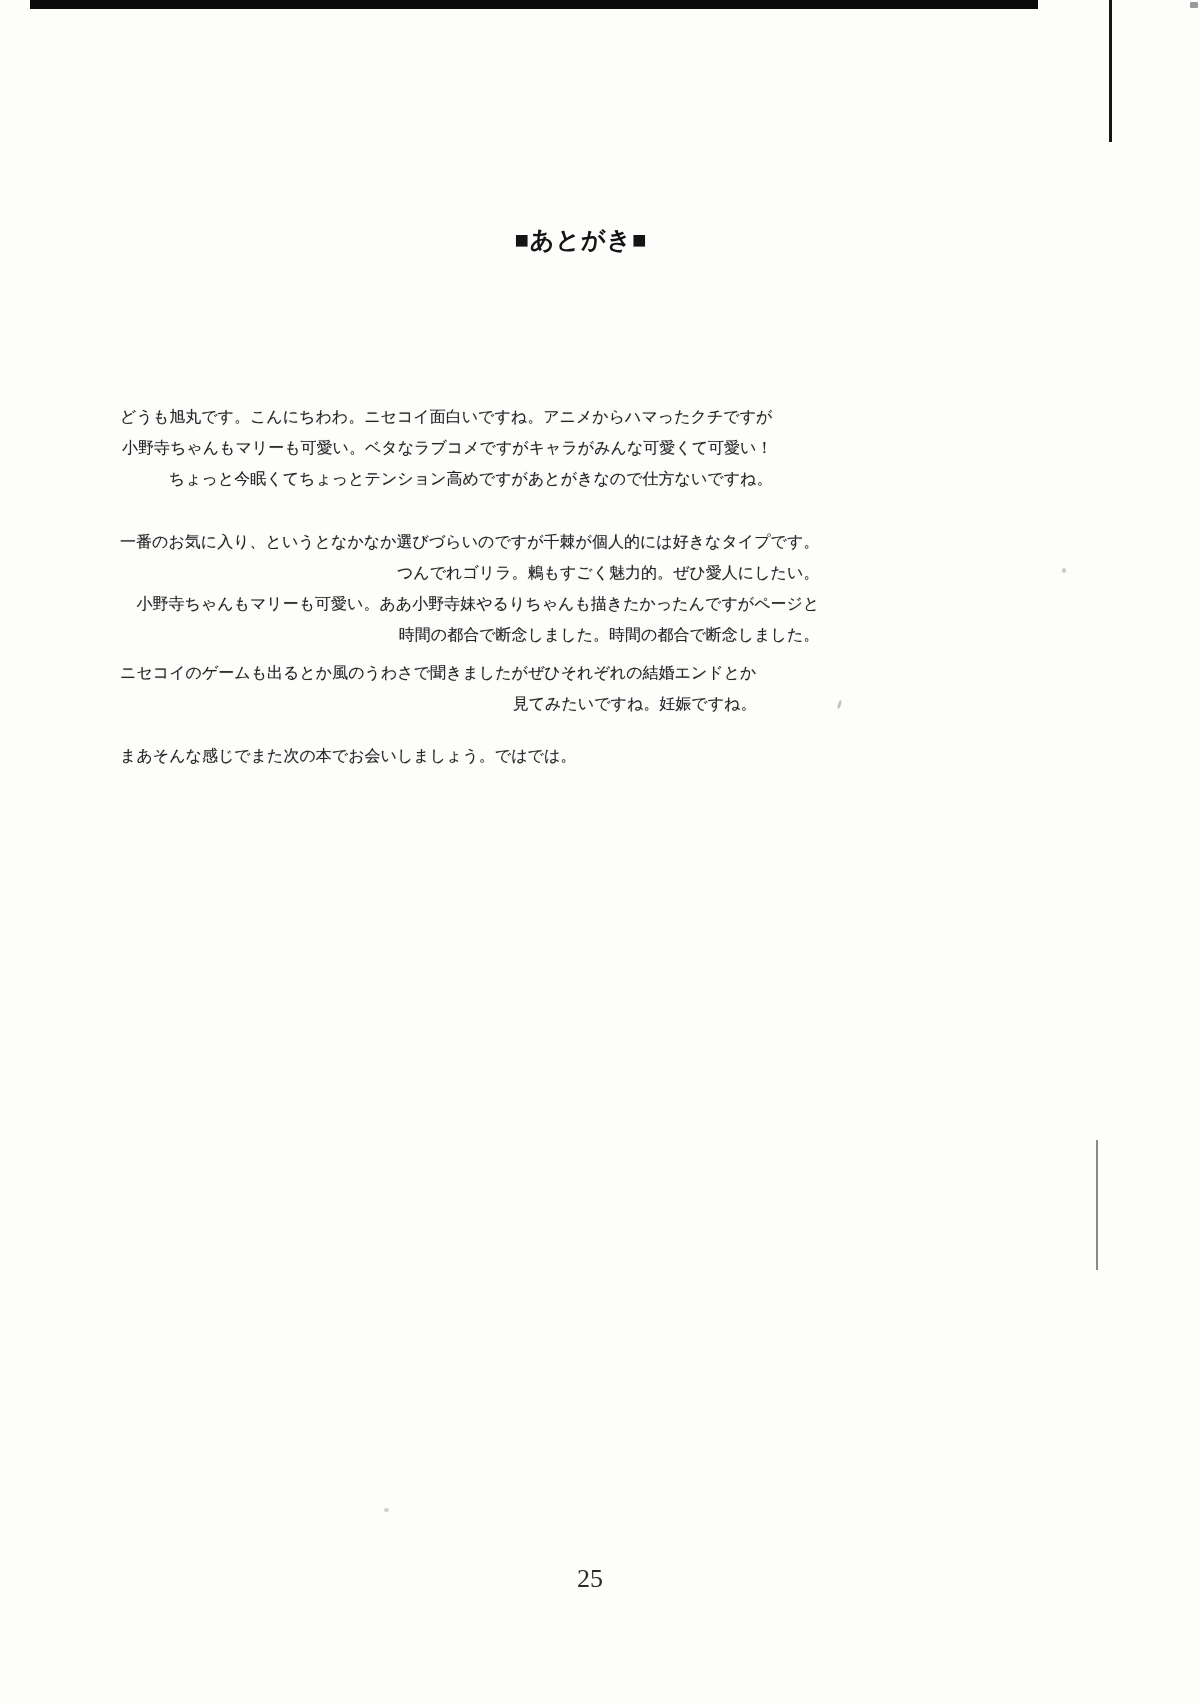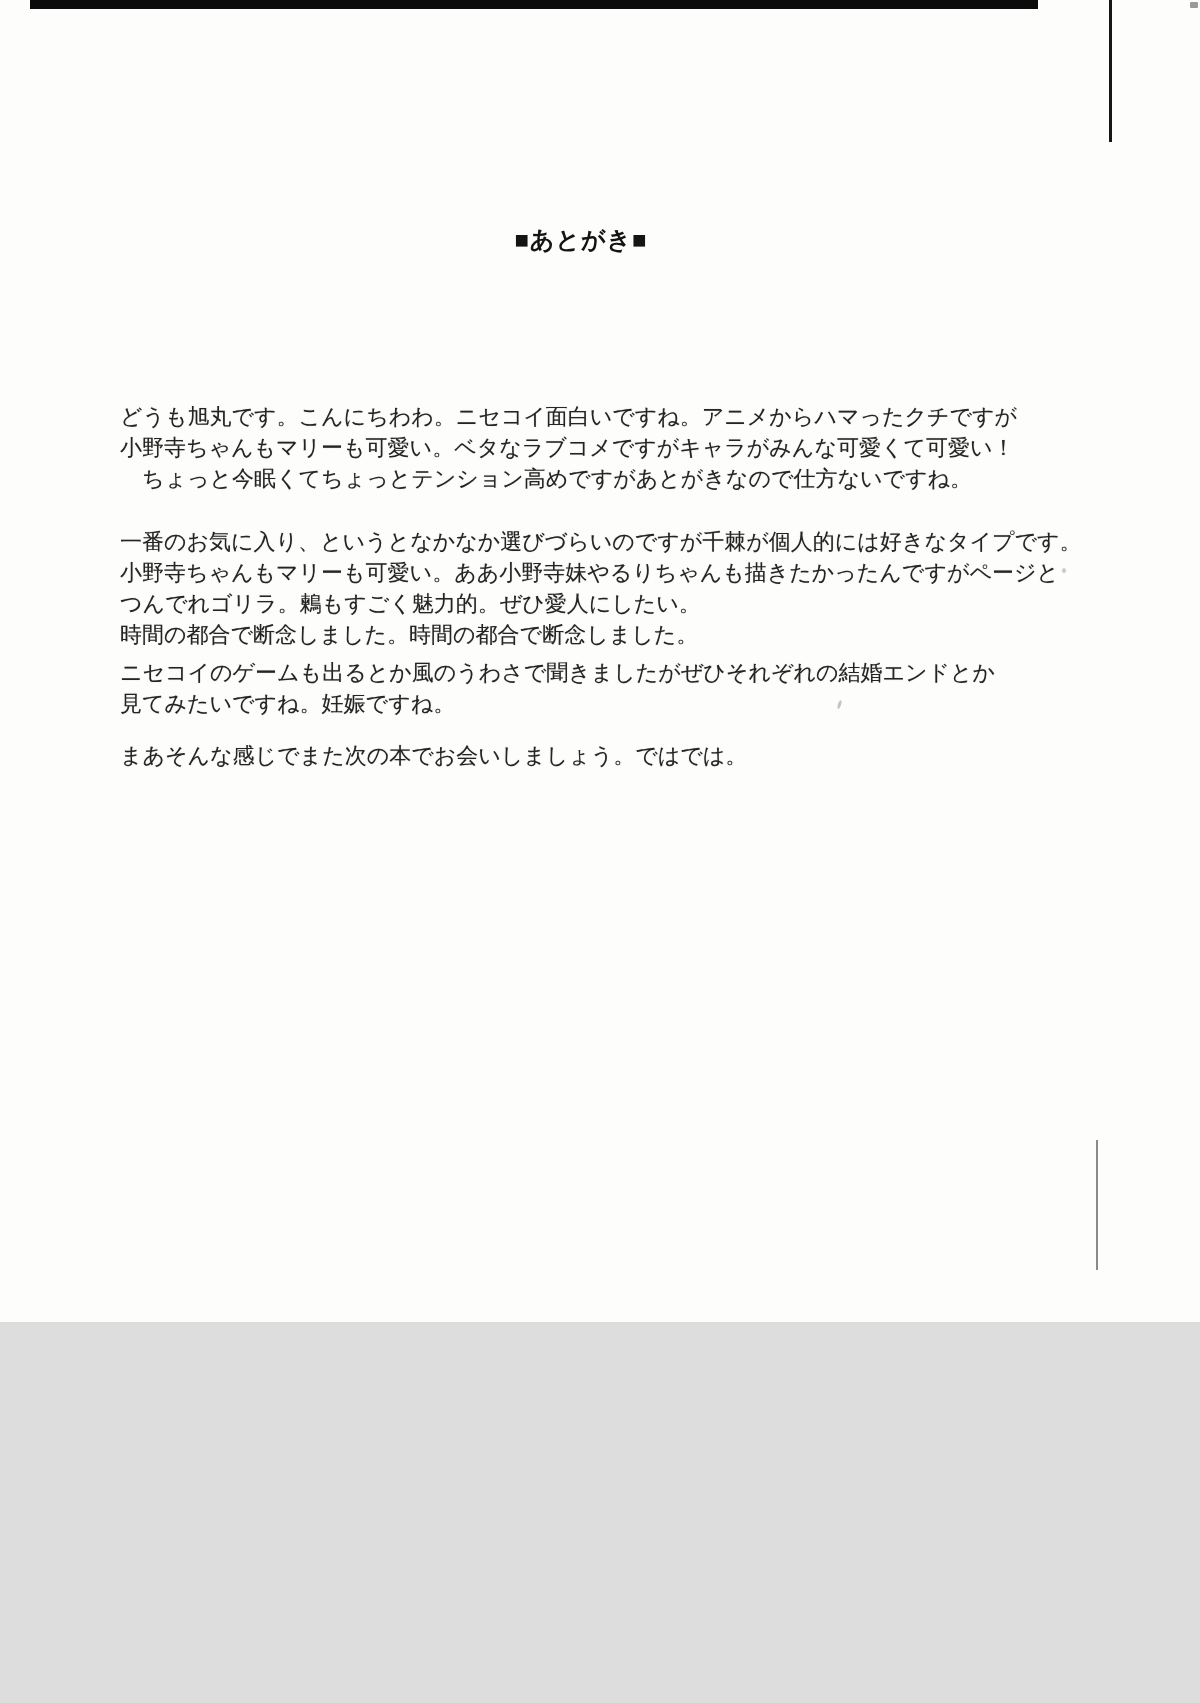--- a/index.html
+++ b/index.html
@@ -1,18 +1,18 @@
 <!DOCTYPE html>
 <html><head>
 <meta charset="utf-8">
 <style>
   html,body{margin:0;padding:0;background:#ddd;}
   .page{
     position:relative;
-    width:1200px;height:1322px;
+    width:1200px;height:1703px;
     margin:0 auto;
     background:#fdfdfc;
     overflow:hidden;
     font-family:"Liberation Serif","DejaVu Serif",serif;
     color:#222;
   }
   
   .top-bar{position:absolute;top:0;left:30px;width:1008px;height:9px;background:#0b0b0b;}
   .vline-a{position:absolute;top:0;left:1109px;width:3px;height:142px;background:#161616;}
   .vline-b{position:absolute;top:1140px;left:1096px;width:2px;height:130px;background:#8a8a8a;}
@@ -26,22 +26,22 @@
     position:absolute;top:224px;left:-19px;width:1200px;margin:0;
     text-align:center;font-size:24px;font-weight:bold;letter-spacing:1px;
     color:#141414;
   }
   .para{position:absolute;left:120px;}
   .p1{top:401px;}
   .p2{top:526px;}
   .p3{top:657px;}
   .p4{top:740px;}
   .line{
-    height:31px;line-height:31px;font-size:22px;white-space:pre;
-    color:#242424;text-shadow:0 0 1px rgba(50,50,50,.35);
+    height:31px;line-height:31px;font-size:16px;white-space:pre;
+    color:#242424;text-shadow:0 0 1px rgba(50,50,50,.35);text-align:right;
   }
   .page-number{
     position:absolute;top:1564px;left:540px;width:100px;
     text-align:center;font-size:26px;color:#2a2a2a;
   }
 </style>
 </head>
 <body>
 
 <div class="page">
@@ -57,22 +57,22 @@
   <h1 class="title">■あとがき■</h1>
 
   <div class="para p1">
     <div class="line">どうも旭丸です。こんにちわわ。ニセコイ面白いですね。アニメからハマったクチですが</div>
     <div class="line">小野寺ちゃんもマリーも可愛い。ベタなラブコメですがキャラがみんな可愛くて可愛い！</div>
     <div class="line">　ちょっと今眠くてちょっとテンション高めですがあとがきなので仕方ないですね。</div>
   </div>
 
   <div class="para p2">
     <div class="line">一番のお気に入り、というとなかなか選びづらいのですが千棘が個人的には好きなタイプです。</div>
+    <div class="line">つんでれゴリラ。鶫もすごく魅力的。ぜひ愛人にしたい。</div>
     <div class="line">小野寺ちゃんもマリーも可愛い。ああ小野寺妹やるりちゃんも描きたかったんですがページと</div>
-    <div class="line">つんでれゴリラ。鶫もすごく魅力的。ぜひ愛人にしたい。</div>
     <div class="line">時間の都合で断念しました。時間の都合で断念しました。</div>
   </div>
 
   <div class="para p4">
     <div class="line">まあそんな感じでまた次の本でお会いしましょう。ではでは。</div>
   </div>
 
   <div class="para p3">
     <div class="line">ニセコイのゲームも出るとか風のうわさで聞きましたがぜひそれぞれの結婚エンドとか</div>
     <div class="line">見てみたいですね。妊娠ですね。</div>

